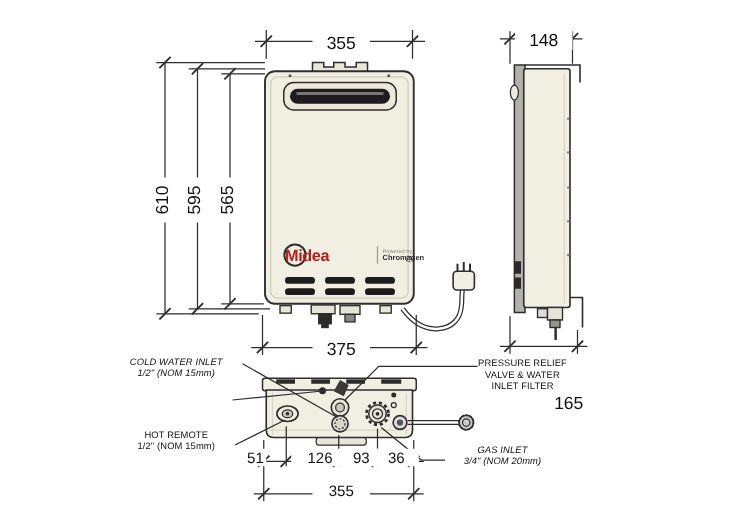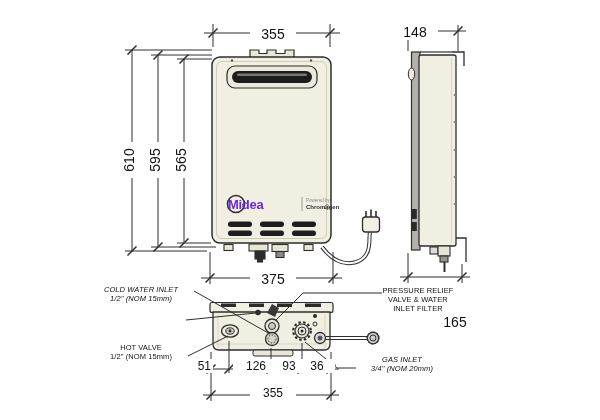--- a/index.html
+++ b/index.html
@@ -13,21 +13,21 @@
     text-align:center;line-height:1;padding:1px 2px;white-space:nowrap;
   }
   .dim.big{font-size:12px;}
   .dim.rot{transform:rotate(-90deg);transform-origin:center center;}
   .callout{
     position:absolute;font-size:7.5px;line-height:1.22;color:#111;
     text-align:center;letter-spacing:0.1px;
   }
   .callout div{white-space:nowrap;}
   .logo-midea{
-    position:absolute;font-size:13px;font-weight:bold;color:#6d28d9;
+    position:absolute;font-size:13px;font-weight:bold;color:#b91c1c;
     letter-spacing:-0.3px;
   }
   .logo-powered{position:absolute;font-size:4.5px;color:#8a8a84;white-space:nowrap;}
   .logo-sub{position:absolute;font-size:6px;font-weight:bold;color:#2f2f2f;white-space:nowrap;}
 </style>
 </head>
 <body>
 
 <div id="canvas">
 
@@ -194,35 +194,35 @@
     <path d="M305,342 L337,368 H356"></path>
   </g>
 </svg>
 
 <span class="dim" style="left:250px;top:26px;width:42px;">355</span>
 <span class="dim" style="left:250px;top:271px;width:42px;">375</span>
 <span class="dim rot" style="left:111px;top:152px;width:32px;">610</span>
 <span class="dim rot" style="left:137px;top:152px;width:32px;">595</span>
 <span class="dim rot" style="left:163px;top:152px;width:32px;">565</span>
 
-<span class="dim" style="left:392px;top:24px;width:42px;">148</span>
+<span class="dim" style="left:412px;top:24px;width:42px;">148</span>
 <span class="dim" style="left:432px;top:270px;width:42px;margin-top:44px;">165</span>
 
 <span class="dim big" style="left:183px;top:359px;width:26px;text-align:right;">51</span>
 <span class="dim big" style="left:233px;top:359px;width:42px;">126</span>
 <span class="dim big" style="left:271px;top:359px;width:32px;">93</span>
 <span class="dim big" style="left:299px;top:359px;width:32px;">36</span>
 <span class="dim big" style="left:250px;top:386px;width:42px;">355</span>
 
 <div class="callout" style="left:86px;top:285px;width:110px;font-style:italic;">
   <div>COLD WATER INLET</div>
   <div>1/2" (NOM 15mm)</div>
 </div>
 <div class="callout" style="left:86px;top:343px;width:110px;">
-  <div>HOT VALVE</div>
+  <div>HOT REMOTE</div>
   <div>1/2" (NOM 15mm)</div>
 </div>
 <div class="callout" style="left:364px;top:286px;width:108px;">
   <div>PRESSURE RELIEF</div>
   <div>VALVE &amp; WATER</div>
   <div>INLET FILTER</div>
 </div>
 <div class="callout" style="left:350px;top:355px;width:104px;font-style:italic;">
   <div>GAS INLET</div>
   <div>3/4" (NOM 20mm)</div>

